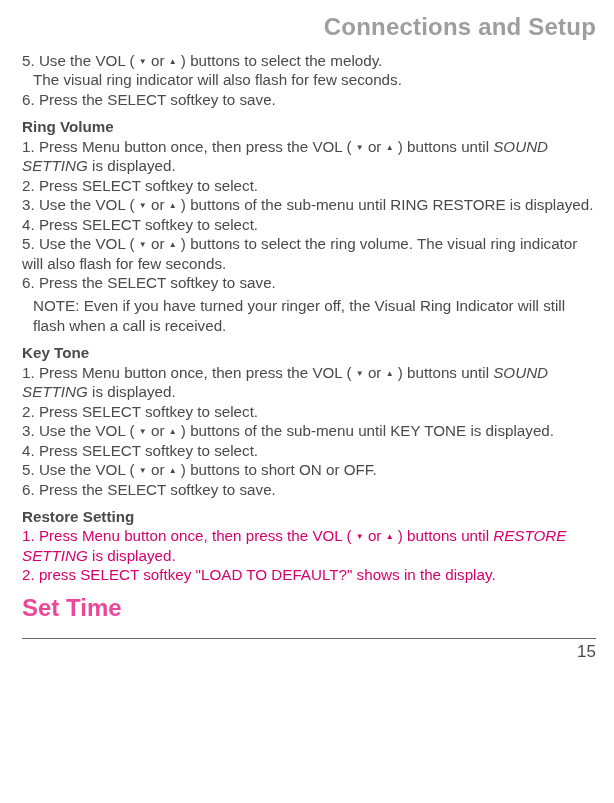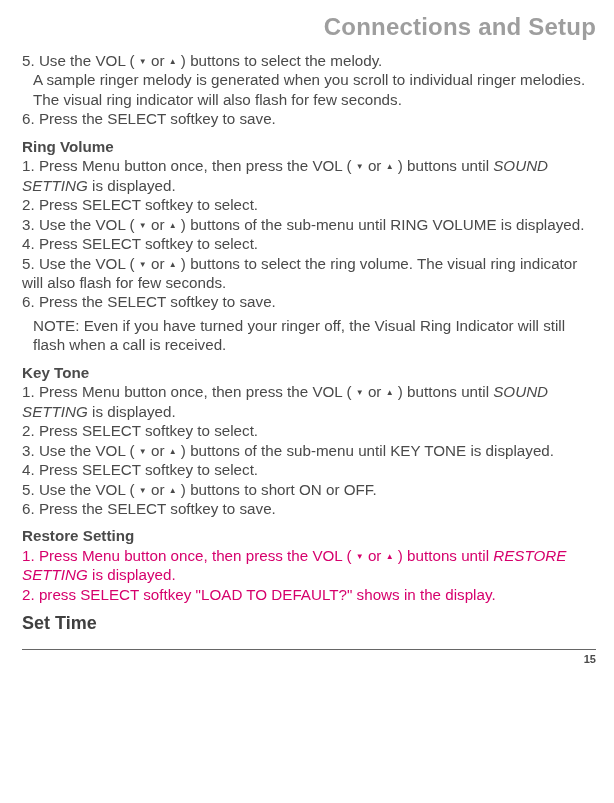--- a/index.html
+++ b/index.html
@@ -1,64 +1,63 @@
 <!DOCTYPE html>
 <html><head>
 <meta charset="utf-8">
 <style>
   * { margin: 0; padding: 0; box-sizing: border-box; }
   html, body { width: 614px; height: 803px; background: #fff; font-family: "Segoe UI", Tahoma, Arial, sans-serif; color: #4a4a4a; }
   .page { width: 614px; height: 803px; padding: 7px 18px 0 22px; position: relative; }
   .header { color: #9e9e9e; font-size: 24px; font-weight: 700; text-align: right; padding: 6px 0 10px 0; letter-spacing: 0.2px; }
   .body { font-size: 15.2px; line-height: 1.28; }
   .sect-h { font-weight: 700; margin-top: 8px; }
-  .sect-h2 { font-weight: 700; font-size: 18px; margin-top: 8px; color: #404040; }
+  .sect-h2 { font-weight: 700; font-size: 24px; margin-top: 8px; color: #ec4899; }
   .para { margin: 0; }
   .indent { padding-left: 11px; }
   .note { padding-left: 11px; margin-top: 4px; margin-bottom: 6px; }
   .ital { font-style: italic; }
   .pink { color: #d6006c; }
   .arrow { display: inline-block; font-size: 8px; line-height: 1; position: relative; top: -2px; }
   .hr { border: none; border-top: 1px solid #666; margin-top: 14px; }
-  .pagenum { text-align: right; font-weight: 700; font-size: 11px; margin-top: 2px; color: #4a4a4a; }
+  .pagenum { text-align: right; font-weight: 400; font-size: 17px; margin-top: 2px; color: #4a4a4a; }
 </style>
 </head>
 <body>
 <div class="page">
 
 <div class="header">Connections and Setup</div>
 
 <div class="body">
 
   <p class="para">
     <span>5. Use the VOL (</span>
     <span class="arrow">▼</span>
     <span>or</span>
     <span class="arrow">▲</span>
     <span>) buttons to select the melody.</span>
   </p>
-  <p class="para indent">A sample ringer melody is generated when you scroll to individual ringer melodies.</p>
   <p class="para indent">The visual ring indicator will also flash for few seconds.</p>
   <p class="para">6. Press the SELECT softkey to save.</p>
 
   <p class="sect-h">Ring Volume</p>
   <p class="para">
     <span>1. Press Menu button once, then press the VOL (</span>
     <span class="arrow">▼</span>
     <span>or</span>
     <span class="arrow">▲</span>
     <span>) buttons until </span><span class="ital">SOUND SETTING</span><span> is displayed.</span>
   </p>
   <p class="para">2. Press SELECT softkey to select.</p>
   <p class="para">
     <span>3. Use the VOL (</span>
     <span class="arrow">▼</span>
     <span>or</span>
     <span class="arrow">▲</span>
-    <span>) buttons of the sub-menu until RING VOLUME is displayed.</span>
+    <span>) buttons of the sub-menu until RING RESTORE is displayed.</span>
   </p>
   <p class="para">4. Press SELECT softkey to select.</p>
   <p class="para">
     <span>5. Use the VOL (</span>
     <span class="arrow">▼</span>
     <span>or</span>
     <span class="arrow">▲</span>
     <span>) buttons to select the ring volume. The visual ring indicator will also flash for few seconds.</span>
   </p>
   <p class="para">6. Press the SELECT softkey to save.</p>

